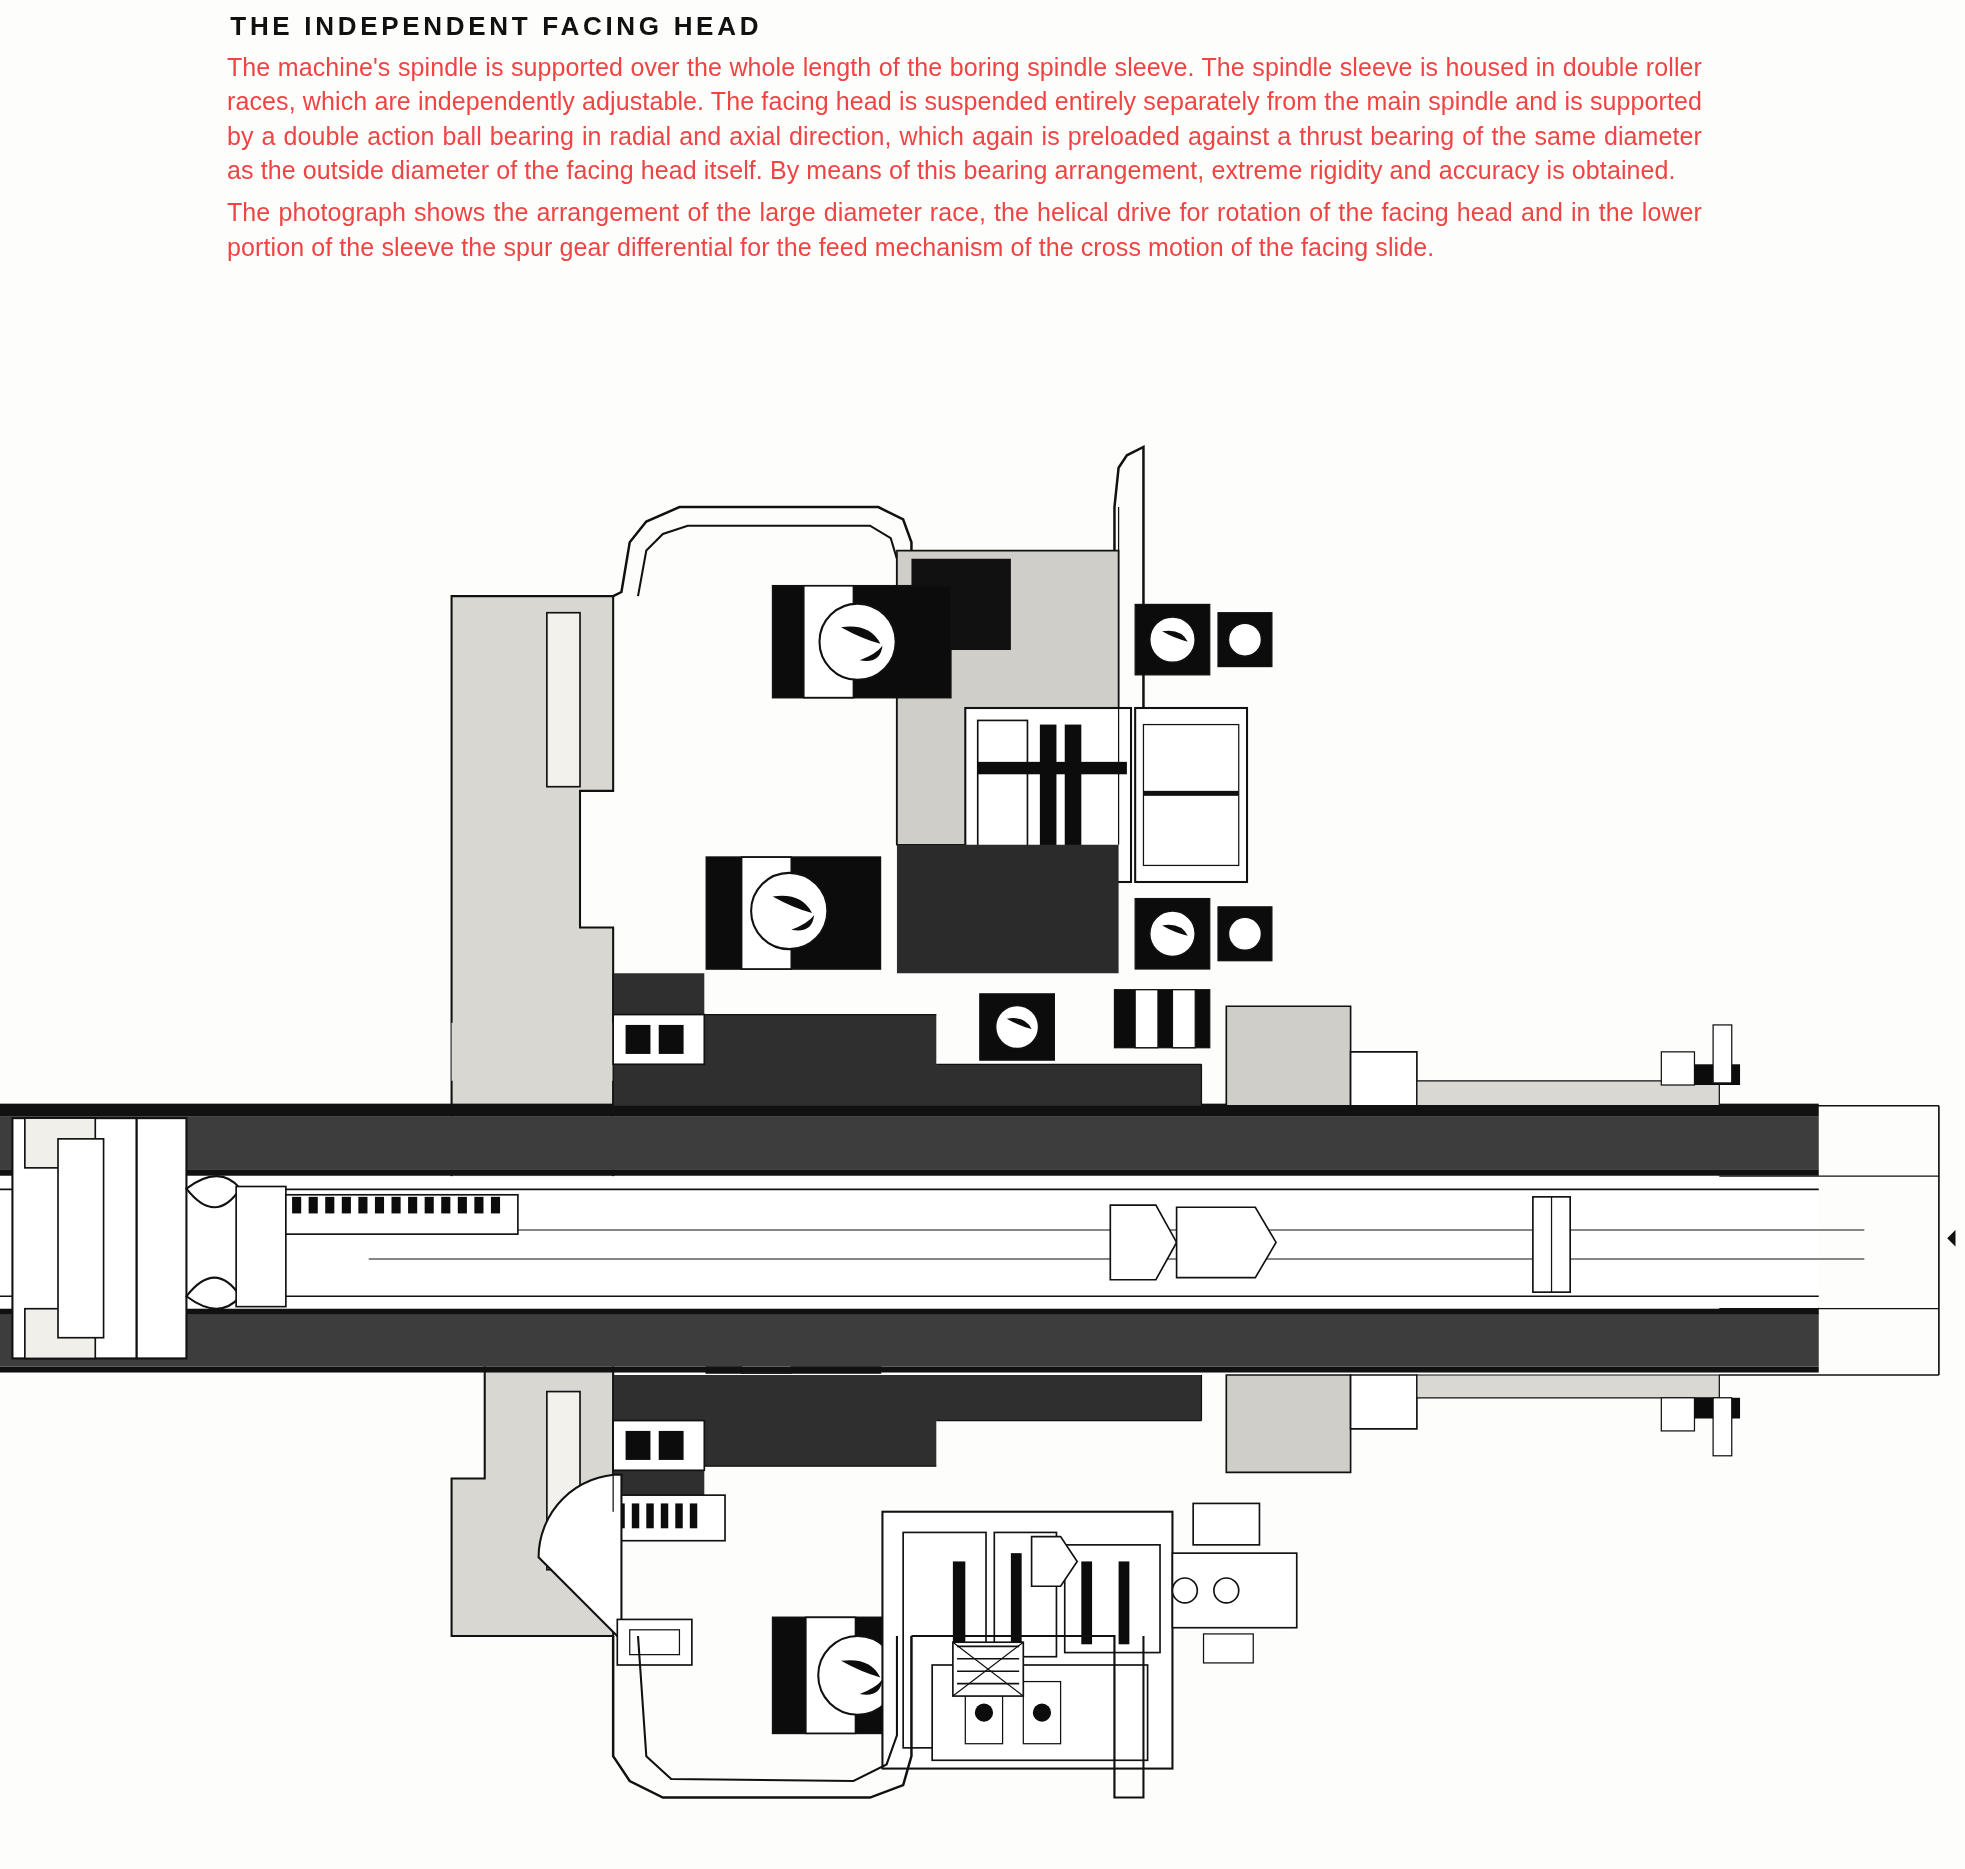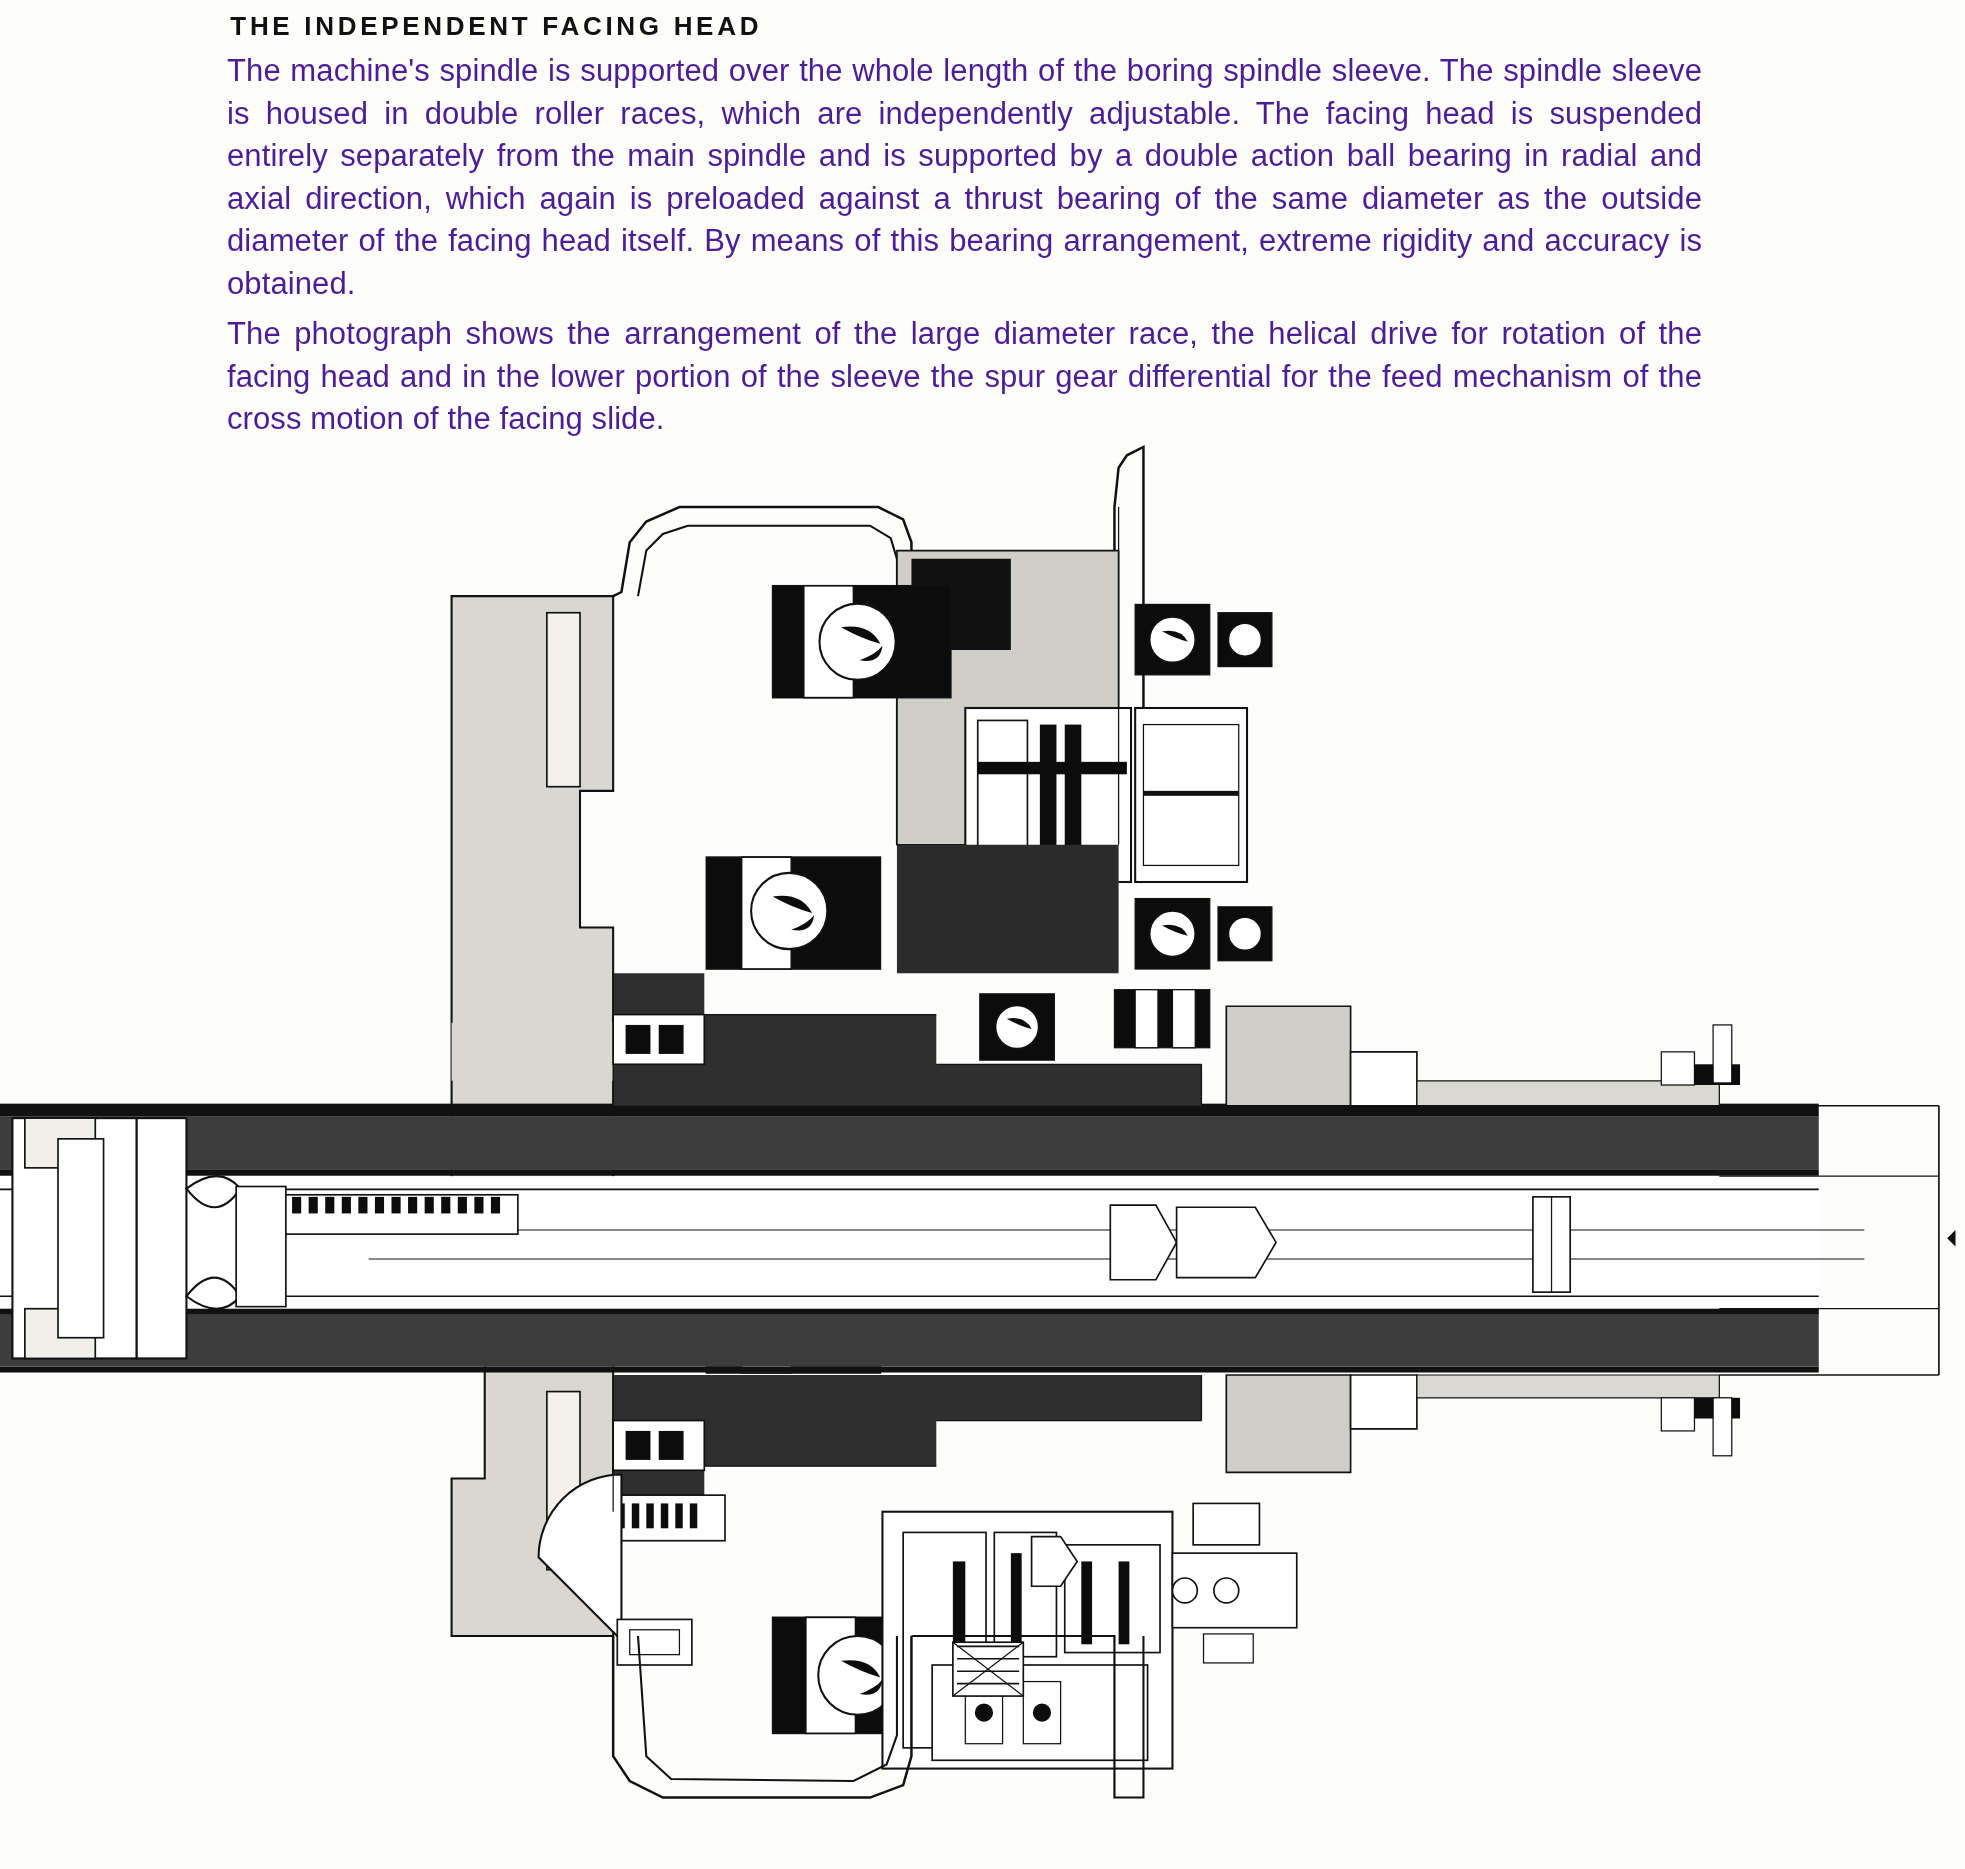--- a/index.html
+++ b/index.html
@@ -28,25 +28,25 @@
   }
   .doc-title {
     font-size: 26px;
     font-weight: bold;
     letter-spacing: 3.7px;
     margin: 11.6px 0 10px 3.3px;
     line-height: 1.1;
     color: #111;
   }
   .para {
-    font-size: 31px;
+    font-size: 25px;
     line-height: 1.37;
     text-align: justify;
     margin: 0 0 0.8px 0;
-    color: #4c1d95;
+    color: #ef4444;
     letter-spacing: 0.1px;
   }
   .para.p2 {
     margin-top: 8.3px;
   }
 
   
   .figure {
     position: absolute;
     left: 0px;

